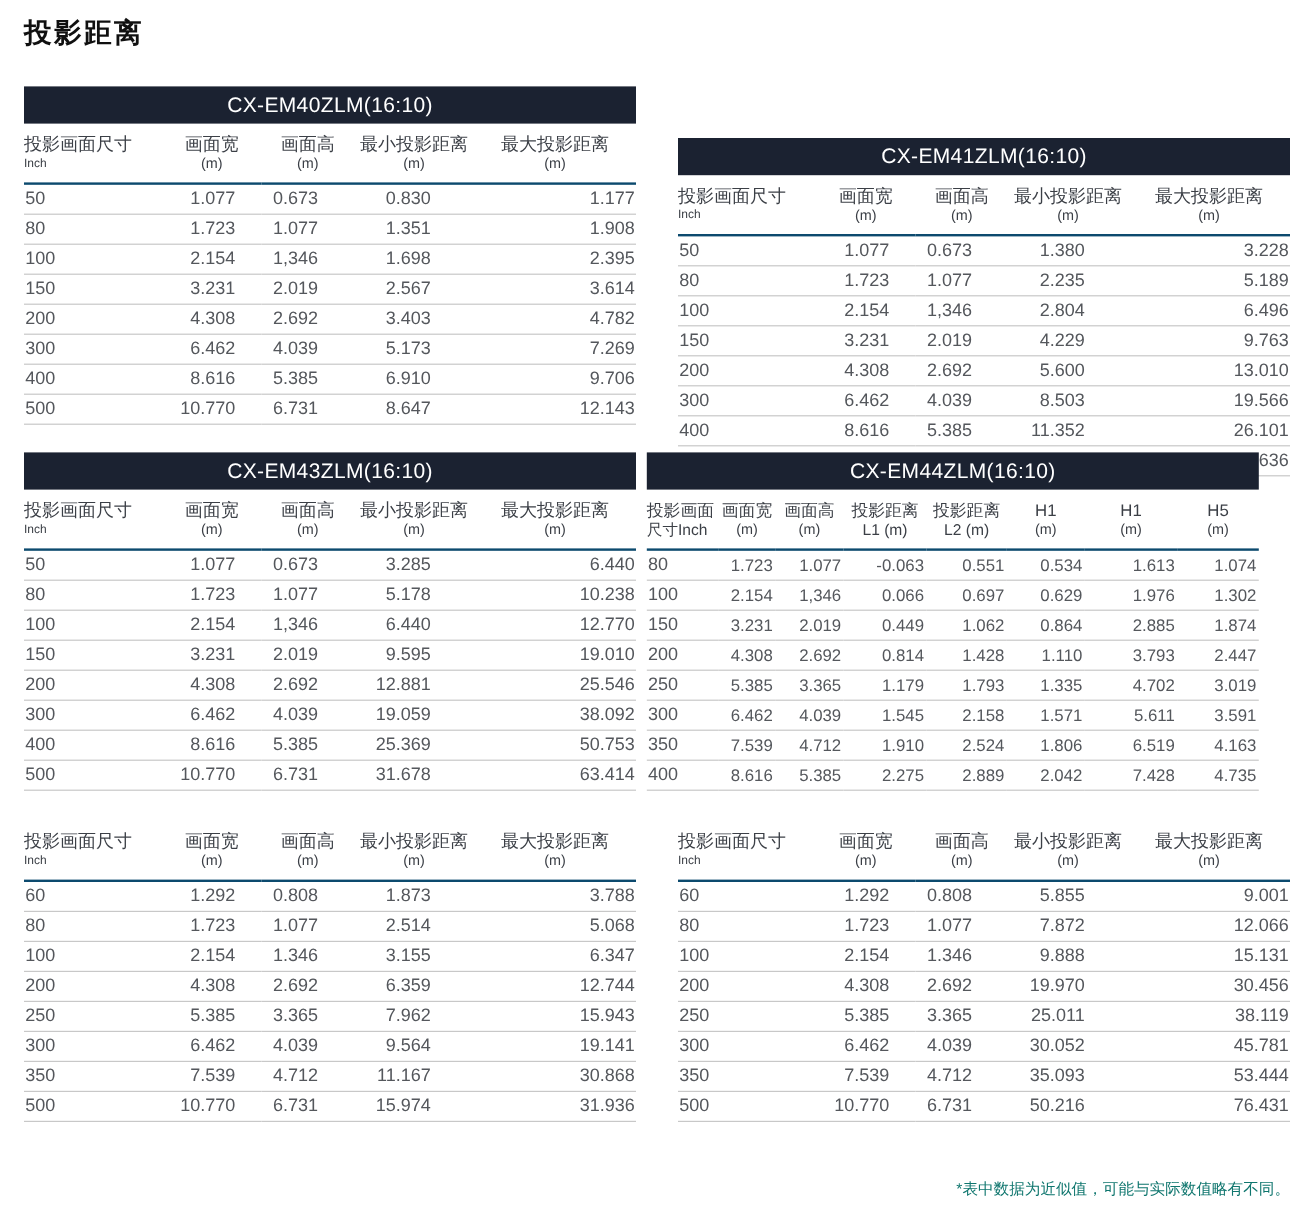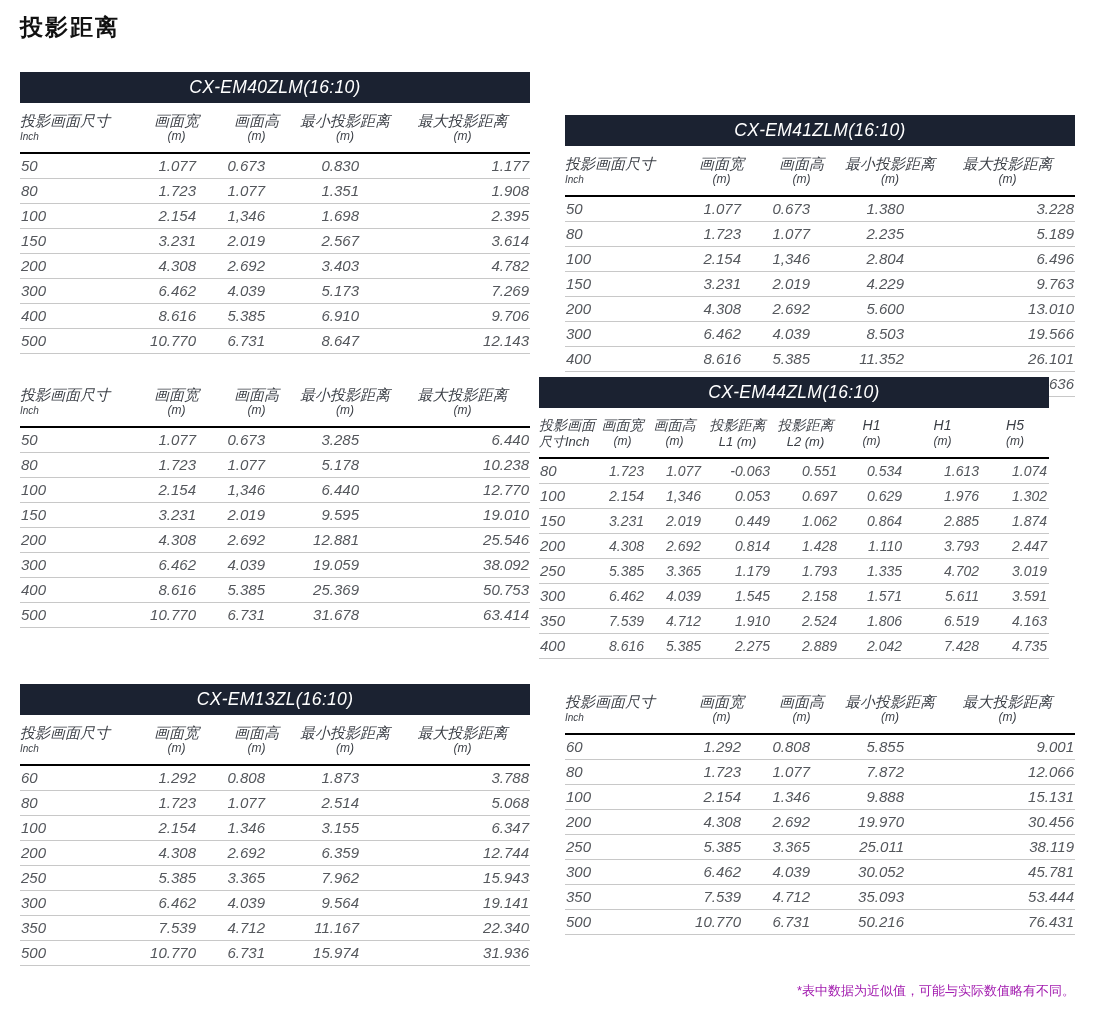--- a/index.html
+++ b/index.html
@@ -5,37 +5,37 @@
   html,body{margin:0;padding:0;}
   body{
     width:1096px;height:1022px;position:relative;overflow:hidden;
     background:#ffffff;
     font-family:"Liberation Sans","DejaVu Sans",sans-serif;
   }
   .page-title{
     position:absolute;left:20px;top:12px;margin:0;
     font-size:23px;font-weight:bold;color:#101010;letter-spacing:2px;
   }
-  .tbl{position:absolute;width:510px;font-style:italic;}
+  .tbl{position:absolute;width:510px;}
   #t0{left:20px;top:72px;}
   #t1{left:565px;top:72px;margin-top:43px;}
   #t2{left:20px;top:377px;}
   #t3{left:539px;top:377px;}
   #t4{left:20px;top:684px;}
   #t5{left:565px;top:684px;}
   .bar{
     height:31px;background:#1b2231;
     display:flex;align-items:center;justify-content:center;
   }
   .bar span{color:#ffffff;font-size:17.5px;letter-spacing:0.3px;}
   table{width:510px;border-collapse:collapse;table-layout:fixed;}
   thead th{
     box-sizing:border-box;height:50px;padding:9px 0 0 0;
     vertical-align:top;font-weight:normal;color:#3b3f46;
-    border-bottom:2px solid #000000;text-align:center;white-space:nowrap;
+    border-bottom:2px solid #0c4a6e;text-align:center;white-space:nowrap;
   }
   thead th.c0{text-align:left;}
   .h1{font-size:15px;line-height:17px;}
   .h2{font-size:10px;line-height:16px;}
   .h2.unit{font-size:12px;line-height:14px;}
   tbody td{
     height:24px;line-height:24px;padding:0;
     border-bottom:1px solid #c8c8c8;
     font-size:15px;color:#54575c;text-align:right;white-space:nowrap;
   }
@@ -59,21 +59,21 @@
   .cols8 .c5{width:65px;}
   .cols8 .c6{width:77px;}
   .cols8 .c7{width:68px;}
   .cols8 .h1{font-size:14px;}
   .cols8 .h2{font-size:13px;}
   .cols8 .h2.unit{font-size:12px;}
   .cols8 tbody td{font-size:14px;padding-right:2px;}
   .cols8 tbody td.c0{font-size:15px;padding-left:1px;}
   .footnote{
     position:absolute;right:21px;top:982px;
-    font-size:13px;color:#a21caf;
+    font-size:13px;color:#0f766e;
   }
 </style>
 </head>
 <body>
 
 <h1 class="page-title">投影距离</h1>
 
 <div class="tbl cols5" id="t0">
   <div class="bar">
     <span>CX-EM40ZLM(16:10)</span>
@@ -248,20 +248,23 @@
           <td class="c1">10.770</td>
           <td class="c2">6.731</td>
           <td class="c3">14.201</td>
           <td class="c4">32.636</td>
         </tr>
       </tbody>
   </table>
 </div>
 
 <div class="tbl cols5" id="t2">
+  <div class="bar">
+    <span>CX-EM43ZLM(16:10)</span>
+  </div>
   <table>
     <thead>
         <tr>
           <th class="c0">
             <div class="h1">投影画面尺寸</div>
             <div class="h2">Inch</div>
           </th>
           <th class="c1">
             <div class="h1">画面宽</div>
             <div class="h2 unit">(m)</div>
@@ -390,21 +393,21 @@
           <td class="c3">-0.063</td>
           <td class="c4">0.551</td>
           <td class="c5">0.534</td>
           <td class="c6">1.613</td>
           <td class="c7">1.074</td>
         </tr>
         <tr>
           <td class="c0">100</td>
           <td class="c1">2.154</td>
           <td class="c2">1,346</td>
-          <td class="c3">0.053</td>
+          <td class="c3">0.066</td>
           <td class="c4">0.697</td>
           <td class="c5">0.629</td>
           <td class="c6">1.976</td>
           <td class="c7">1.302</td>
         </tr>
         <tr>
           <td class="c0">150</td>
           <td class="c1">3.231</td>
           <td class="c2">2.019</td>
           <td class="c3">0.449</td>
@@ -461,23 +464,20 @@
           <td class="c4">2.889</td>
           <td class="c5">2.042</td>
           <td class="c6">7.428</td>
           <td class="c7">4.735</td>
         </tr>
       </tbody>
   </table>
 </div>
 
 <div class="tbl cols5" id="t4">
-  <div class="bar">
-    <span>CX-EM13ZL(16:10)</span>
-  </div>
   <table>
     <thead>
         <tr>
           <th class="c0">
             <div class="h1">投影画面尺寸</div>
             <div class="h2">Inch</div>
           </th>
           <th class="c1">
             <div class="h1">画面宽</div>
             <div class="h2 unit">(m)</div>
@@ -537,21 +537,21 @@
           <td class="c1">6.462</td>
           <td class="c2">4.039</td>
           <td class="c3">9.564</td>
           <td class="c4">19.141</td>
         </tr>
         <tr>
           <td class="c0">350</td>
           <td class="c1">7.539</td>
           <td class="c2">4.712</td>
           <td class="c3">11.167</td>
-          <td class="c4">22.340</td>
+          <td class="c4">30.868</td>
         </tr>
         <tr>
           <td class="c0">500</td>
           <td class="c1">10.770</td>
           <td class="c2">6.731</td>
           <td class="c3">15.974</td>
           <td class="c4">31.936</td>
         </tr>
       </tbody>
   </table>

